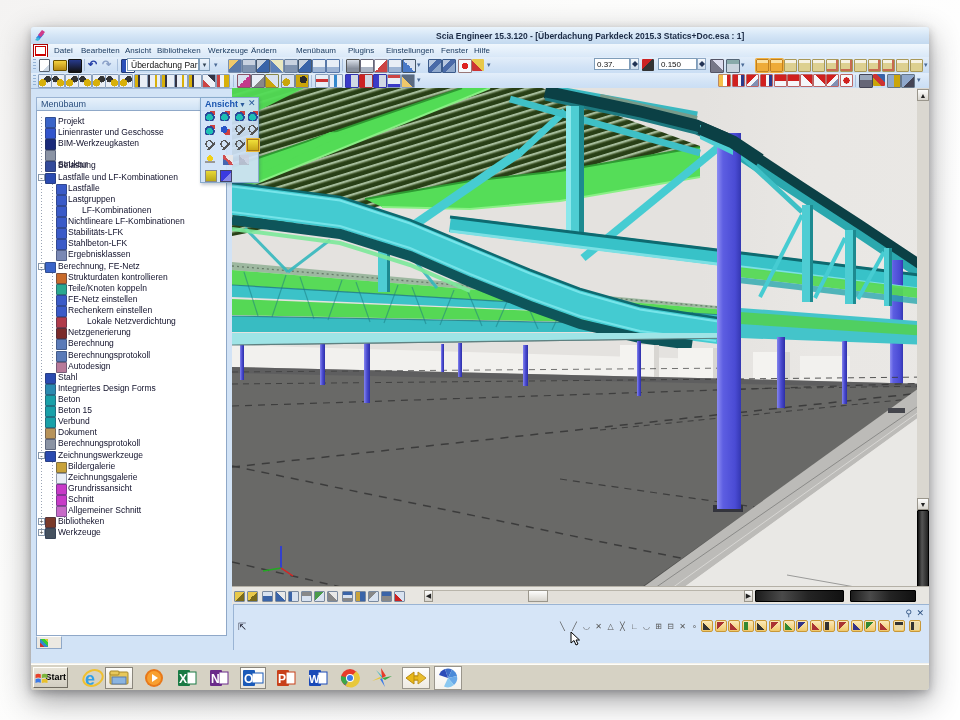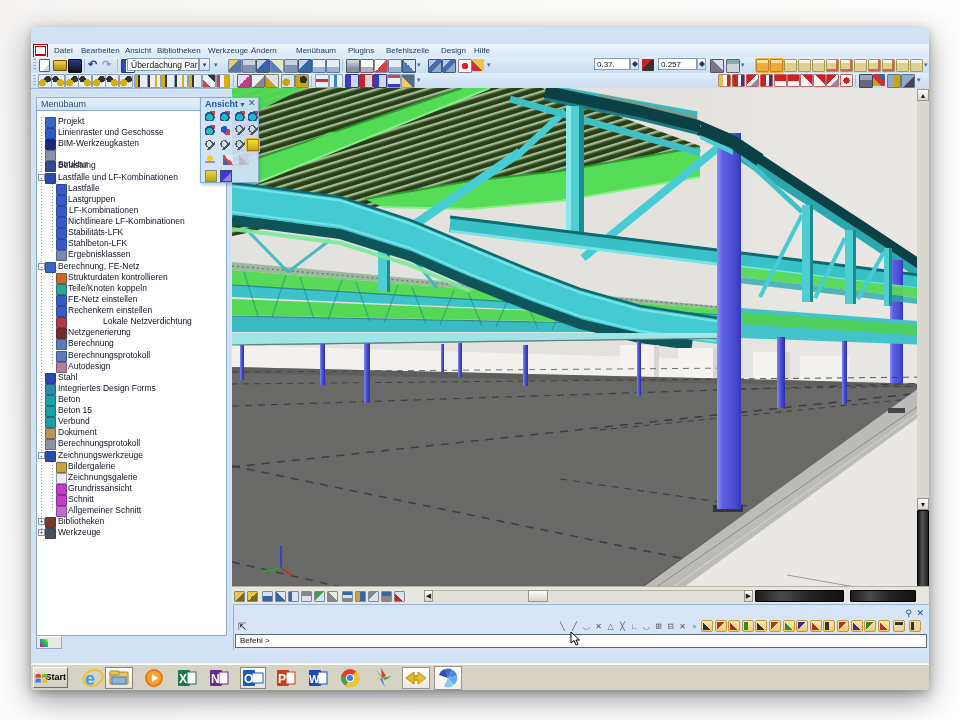--- a/index.html
+++ b/index.html
@@ -130,32 +130,40 @@
 .taskbar{position:absolute;left:0;top:636px;width:898px;height:27px;
  background:#d6d2c4;border-top:1px solid #f4f2ec;box-shadow:inset 0 1px 0 #fffef9;}
 .startbtn{position:absolute;left:2px;top:3px;width:35px;height:21px;background:linear-gradient(#e8e4d8,#d2cec2);
  border:1px solid;border-color:#fffef9 #6f6b60 #6f6b60 #fffef9;box-sizing:border-box;
  font-size:9px;font-weight:bold;color:#000;line-height:19px;text-align:right;padding-right:1px;}
 .tbi{position:absolute;top:4px;width:20px;height:20px;}
 </style>
 </head>
 <body>
 <div class="screen">
+ <div class="titlebar">
+  <svg style="position:absolute;left:3px;top:2px;" width="13" height="13" viewBox="0 0 13 13">
+        <path d="M2,9 L7,3 L10,5 L5,11 Z" fill="#2a7ae0"></path>
+        <path d="M4,6 L8,1 L11,3 L7,8 Z" fill="#d03a8a"></path>
+        <path d="M1,11 L4,8 L6,10 L4,12 Z" fill="#3ab8d8"></path>
+      </svg>
+  <div class="title-txt">Scia Engineer 15.3.120 - [Überdachung Parkdeck  2015.3  Statics+Doc.esa : 1]</div>
+ </div>
  <div class="menubar">
   <span style="left:2px;top:0px;width:13px;height:12px;background:#fff;border:1px solid #a00;box-shadow:inset 0 0 0 1px #fff,inset 2px 2px 0 #c00,inset -2px -3px 0 #c00;"></span>
   <span style="left:23px;">Datei</span>
       <span style="left:50px;">Bearbeiten</span>
   <span style="left:94px;">Ansicht</span>
       <span style="left:126px;">Bibliotheken</span>
   <span style="left:177px;">Werkzeuge</span>
       <span style="left:220px;">Ändern</span>
   <span style="left:265px;">Menübaum</span>
       <span style="left:317px;">Plugins</span>
-  <span style="left:355px;">Befehlszeile</span>
-      <span style="left:410px;">Design</span>
+  <span style="left:355px;">Einstellungen</span>
+      <span style="left:410px;">Fenster</span>
   <span style="left:443px;">Hilfe</span>
  </div>
  <div class="tb tb1">
   <div class="grip" style="left:2px"></div>
   <span class="ic" style="left:8px;top:2px;background:linear-gradient(135deg,#fff 70%,#cdd8e4 70%);border:1px solid #56606e;width:9px;height:11px;"></span>
   <span class="ic" style="left:22px;top:3px;background:linear-gradient(#f3d03e,#b98b12);border:1px solid #6b5200;height:9px;"></span>
   <span class="ic" style="left:37px;top:2px;background:linear-gradient(#273a8c,#111);border:1px solid #111;"></span>
   <div class="sep" style="left:53px"></div>
   <span class="ic" style="left:57px;top:2px;color:#2741a8;font-weight:bold;font-size:11px;line-height:11px;">↶</span>
   <span class="ic" style="left:71px;top:2px;color:#8aa0c8;font-weight:bold;font-size:11px;line-height:11px;">↷</span>
@@ -180,21 +188,21 @@
   <span class="ic iG" style="left:371px;top:2px;"></span>
   <span style="position:absolute;left:386px;top:4px;font-size:7px;color:#4a6a96;">▾</span>
   <span class="ic iH" style="left:397px;top:2px;"></span>
       <span class="ic iH" style="left:411px;top:2px;"></span>
   <span class="ic iI" style="left:427px;top:2px;"></span>
       <span class="ic iJ" style="left:441px;top:2px;"></span>
   <span style="position:absolute;left:456px;top:4px;font-size:7px;color:#4a6a96;">▾</span>
   <span style="position:absolute;left:563px;top:1px;width:36px;height:12px;background:#fff;border:1px solid #7f9db9;box-sizing:border-box;font-size:8px;color:#111;line-height:11px;padding-left:2px;">0.37.</span>
   <span class="spin" style="left:599px;"></span>
   <span class="ic iK" style="left:611px;top:2px;"></span>
-  <span style="position:absolute;left:627px;top:1px;width:39px;height:12px;background:#fff;border:1px solid #7f9db9;box-sizing:border-box;font-size:8px;color:#111;line-height:11px;padding-left:2px;">0.257</span>
+  <span style="position:absolute;left:627px;top:1px;width:39px;height:12px;background:#fff;border:1px solid #7f9db9;box-sizing:border-box;font-size:8px;color:#111;line-height:11px;padding-left:2px;">0.150</span>
   <span class="spin" style="left:666px;"></span>
   <span class="ic iL" style="left:679px;top:2px;"></span>
       <span class="ic iM" style="left:695px;top:2px;"></span>
   <span style="position:absolute;left:710px;top:4px;font-size:7px;color:#4a6a96;">▾</span>
   <span class="ic iFo1" style="left:725px;top:2px;"></span>
       <span class="ic iFo1" style="left:739px;top:2px;"></span>
   <span class="ic iFo" style="left:753px;top:2px;"></span>
       <span class="ic iFo" style="left:767px;top:2px;"></span>
   <span class="ic iFo" style="left:781px;top:2px;"></span>
       <span class="ic iFoR" style="left:795px;top:2px;"></span>
@@ -271,42 +279,42 @@
         <span class="ticon" style="left:8px;top:39px;background:#8a93a4;position:absolute;border:1px solid rgba(40,50,80,.45);"></span>
   <div class="trow" style="left:21px;top:49px;">Belastung</div>
         <span class="ticon" style="left:8px;top:50px;background:#334a9a;position:absolute;border:1px solid rgba(40,50,80,.45);"></span>
   <div class="trow" style="left:21px;top:61px;">Lastfälle und LF-Kombinationen</div>
         <span class="ticon" style="left:8px;top:62px;background:#2a4ab0;position:absolute;border:1px solid rgba(40,50,80,.45);"></span>
         <span class="pm" style="left:1px;top:63px;">-</span>
   <div class="trow" style="left:31px;top:72px;">Lastfälle</div>
         <span class="ticon" style="left:19px;top:73px;background:#3a5ac8;position:absolute;border:1px solid rgba(40,50,80,.45);"></span>
   <div class="trow" style="left:31px;top:83px;">Lastgruppen</div>
         <span class="ticon" style="left:19px;top:84px;background:#3a5ac8;position:absolute;border:1px solid rgba(40,50,80,.45);"></span>
-  <div class="trow" style="left:32px;top:94px;">LF-Kombinationen</div>
+  <div class="trow" style="left:45px;top:94px;">LF-Kombinationen</div>
         <span class="ticon" style="left:19px;top:95px;background:#3a5ac8;position:absolute;border:1px solid rgba(40,50,80,.45);"></span>
   <div class="trow" style="left:31px;top:105px;">Nichtlineare LF-Kombinationen</div>
         <span class="ticon" style="left:19px;top:106px;background:#3a5ac8;position:absolute;border:1px solid rgba(40,50,80,.45);"></span>
   <div class="trow" style="left:31px;top:116px;">Stabilitäts-LFK</div>
         <span class="ticon" style="left:19px;top:117px;background:#3a5ac8;position:absolute;border:1px solid rgba(40,50,80,.45);"></span>
   <div class="trow" style="left:31px;top:127px;">Stahlbeton-LFK</div>
         <span class="ticon" style="left:19px;top:128px;background:#3a5ac8;position:absolute;border:1px solid rgba(40,50,80,.45);"></span>
   <div class="trow" style="left:31px;top:138px;">Ergebnisklassen</div>
         <span class="ticon" style="left:19px;top:139px;background:#7a88b4;position:absolute;border:1px solid rgba(40,50,80,.45);"></span>
   <div class="trow" style="left:21px;top:150px;">Berechnung, FE-Netz</div>
         <span class="ticon" style="left:8px;top:151px;background:#3a64c8;position:absolute;border:1px solid rgba(40,50,80,.45);"></span>
         <span class="pm" style="left:1px;top:152px;">-</span>
   <div class="trow" style="left:31px;top:161px;">Strukturdaten kontrollieren</div>
         <span class="ticon" style="left:19px;top:162px;background:#c86a2a;position:absolute;border:1px solid rgba(40,50,80,.45);"></span>
   <div class="trow" style="left:31px;top:172px;">Teile/Knoten koppeln</div>
         <span class="ticon" style="left:19px;top:173px;background:#2aa890;position:absolute;border:1px solid rgba(40,50,80,.45);"></span>
   <div class="trow" style="left:31px;top:183px;">FE-Netz einstellen</div>
         <span class="ticon" style="left:19px;top:184px;background:#3a5ac8;position:absolute;border:1px solid rgba(40,50,80,.45);"></span>
   <div class="trow" style="left:31px;top:194px;">Rechenkern einstellen</div>
         <span class="ticon" style="left:19px;top:195px;background:#3a5ac8;position:absolute;border:1px solid rgba(40,50,80,.45);"></span>
-  <div class="trow" style="left:31px;top:205px;padding-left:35px;">Lokale Netzverdichtung</div>
+  <div class="trow" style="left:15px;top:205px;padding-left:35px;">Lokale Netzverdichtung</div>
         <span class="ticon" style="left:19px;top:206px;background:#b03a4a;position:absolute;border:1px solid rgba(40,50,80,.45);"></span>
   <div class="trow" style="left:31px;top:216px;">Netzgenerierung</div>
         <span class="ticon" style="left:19px;top:217px;background:#7a2a2a;position:absolute;border:1px solid rgba(40,50,80,.45);"></span>
   <div class="trow" style="left:31px;top:227px;">Berechnung</div>
         <span class="ticon" style="left:19px;top:228px;background:#5a7ab8;position:absolute;border:1px solid rgba(40,50,80,.45);"></span>
   <div class="trow" style="left:31px;top:239px;">Berechnungsprotokoll</div>
         <span class="ticon" style="left:19px;top:240px;background:#5a7ab8;position:absolute;border:1px solid rgba(40,50,80,.45);"></span>
   <div class="trow" style="left:31px;top:250px;">Autodesign</div>
         <span class="ticon" style="left:19px;top:251px;background:#b87a9a;position:absolute;border:1px solid rgba(40,50,80,.45);"></span>
   <div class="trow" style="left:21px;top:261px;">Stahl</div>
@@ -630,21 +638,20 @@
       </span>
   <span class="bzy" style="left:643.8px;">
         <i style="background:linear-gradient(45deg,#a33 45%,transparent 45%)"></i>
       </span>
   <span class="bzy" style="left:659.0px;">
         <i style="background:linear-gradient(#333 40%,#e8d8a8 40%)"></i>
       </span>
   <span class="bzy" style="left:675.0px;">
         <i style="background:linear-gradient(90deg,#333 40%,#e8d8a8 40%)"></i>
       </span>
-  <div class="bz-input">Befehl &gt;</div>
   <svg style="position:absolute;left:335px;top:26px;" width="12" height="16" viewBox="0 0 12 16">
         <path d="M2,1 L2,12 L5,9.5 L7,14 L9,13 L7,9 L10.5,9 Z" fill="#fff" stroke="#000" stroke-width="1"></path>
       </svg>
  </div>
  <div class="taskbar">
   <div class="startbtn"><svg style="position:absolute;left:1px;top:4px;" width="13" height="13" viewBox="0 0 13 13">
           <path d="M0.5,2.5 Q3,1 5.8,2.2 L5.8,6 Q3,4.8 0.5,6.2 Z" fill="#e8402a"></path>
           <path d="M6.8,2.4 Q9.6,1.2 12.5,2.6 L12.5,6.3 Q9.6,5 6.8,6.2 Z" fill="#7ab43a"></path>
           <path d="M0.5,7.2 Q3,5.8 5.8,7 L5.8,10.8 Q3,9.6 0.5,11 Z" fill="#3a7ae8"></path>
           <path d="M6.8,7.2 Q9.6,6 12.5,7.4 L12.5,11 Q9.6,9.8 6.8,11 Z" fill="#e8c02a"></path>

